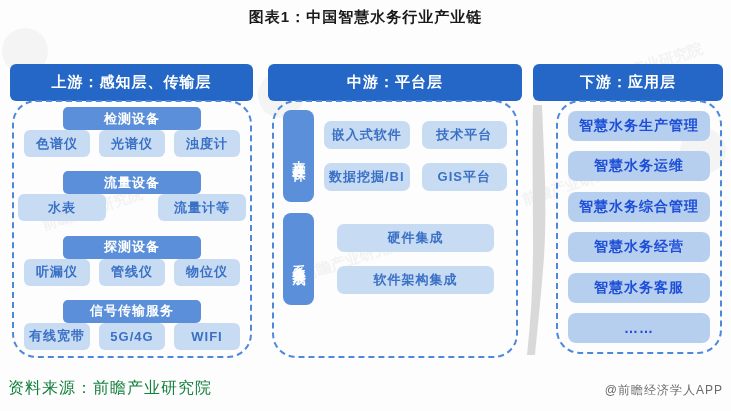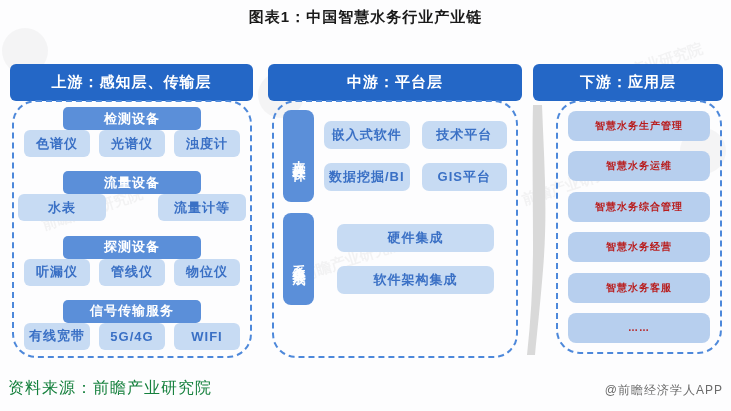--- a/index.html
+++ b/index.html
@@ -88,21 +88,21 @@
   }
   .mid-chip.wide{flex:0 0 auto;width:86%;margin:0 auto;}
   .cloud-bar{
     margin-top:auto;height:26px;border-radius:7px;background:#5b8fd9;
     color:#fff;font-size:14px;font-weight:bold;letter-spacing:2px;
     display:flex;align-items:center;justify-content:center;
   }
   
   .down-chip{
     background:#b7cfee;border-radius:8px;height:30px;
-    color:#b91c1c;font-size:10px;font-weight:bold;letter-spacing:1px;
+    color:#1d4ed8;font-size:14px;font-weight:bold;letter-spacing:1px;
     display:flex;align-items:center;justify-content:center;
   }
   
   .divider{position:absolute;left:522px;top:105px;pointer-events:none;}
   
   .src{
     position:absolute;left:8px;bottom:12px;
     font-size:16px;color:#15803d;letter-spacing:1px;
   }
   .brand{

